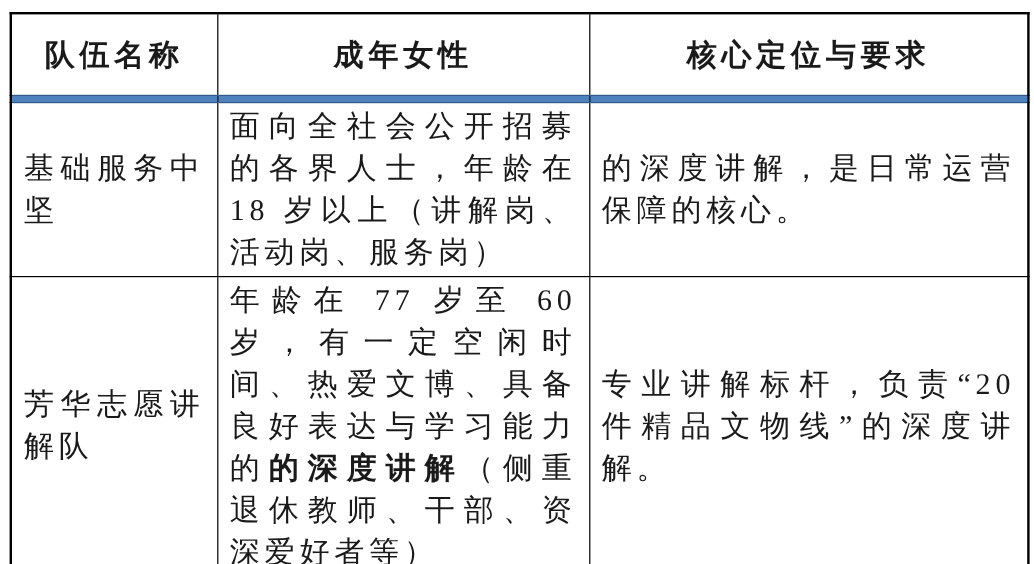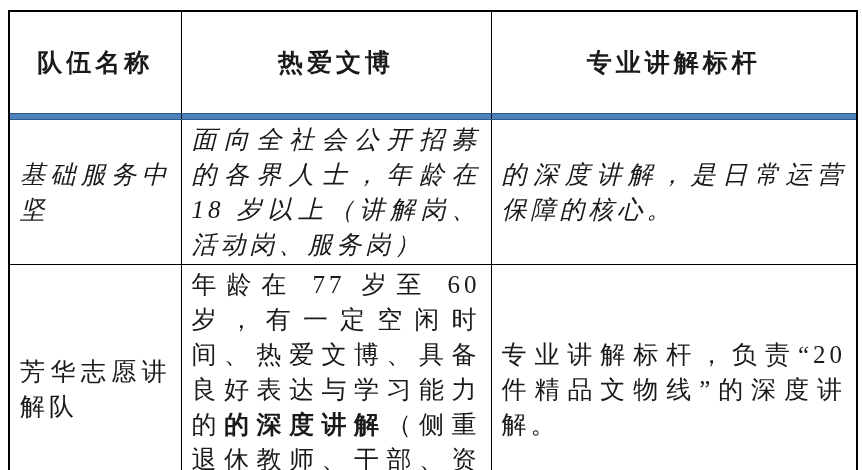--- a/index.html
+++ b/index.html
@@ -25,21 +25,21 @@
   col.c2 { width: 310px; }
   col.c3 { width: 366px; }
 
   th, td {
     border: 1px solid #000000;
     box-sizing: border-box;
     overflow: hidden;
   }
 
   thead th {
-    height: 102px;
+    height: 68px;
     vertical-align: middle;
     text-align: center;
     font-size: 25px;
     font-weight: bold;
     letter-spacing: 4px;
     padding: 2px 6px;
     border-bottom: 1px solid #2f5a87;
   }
 
   tr.divider td {
@@ -54,39 +54,39 @@
   }
 
   tbody td {
     font-size: 25px;
     line-height: 35px;
     letter-spacing: 4px;
     vertical-align: middle;
     text-align: justify;
     padding: 2px 10px;
   }
-  tr.row-1 td { height: 140px; font-style: italic; }
+  tr.row-1 td { height: 140px; }
   tr.row-2 td { height: 216px; }
 
   .bold-seg { font-weight: bold; }
 </style>
 </head>
 <body>
 
 <table class="doc-table">
   <colgroup>
     <col class="c1">
     <col class="c2">
     <col class="c3">
   </colgroup>
   <thead>
     <tr>
       <th>队伍名称</th>
-      <th>热爱文博</th>
-      <th>专业讲解标杆</th>
+      <th>成年女性</th>
+      <th>核心定位与要求</th>
     </tr>
     <tr class="divider">
       <td></td>
       <td></td>
       <td></td>
     </tr>
   </thead>
   <tbody>
     <tr class="row-1">
       <td>基础服务中坚</td>

